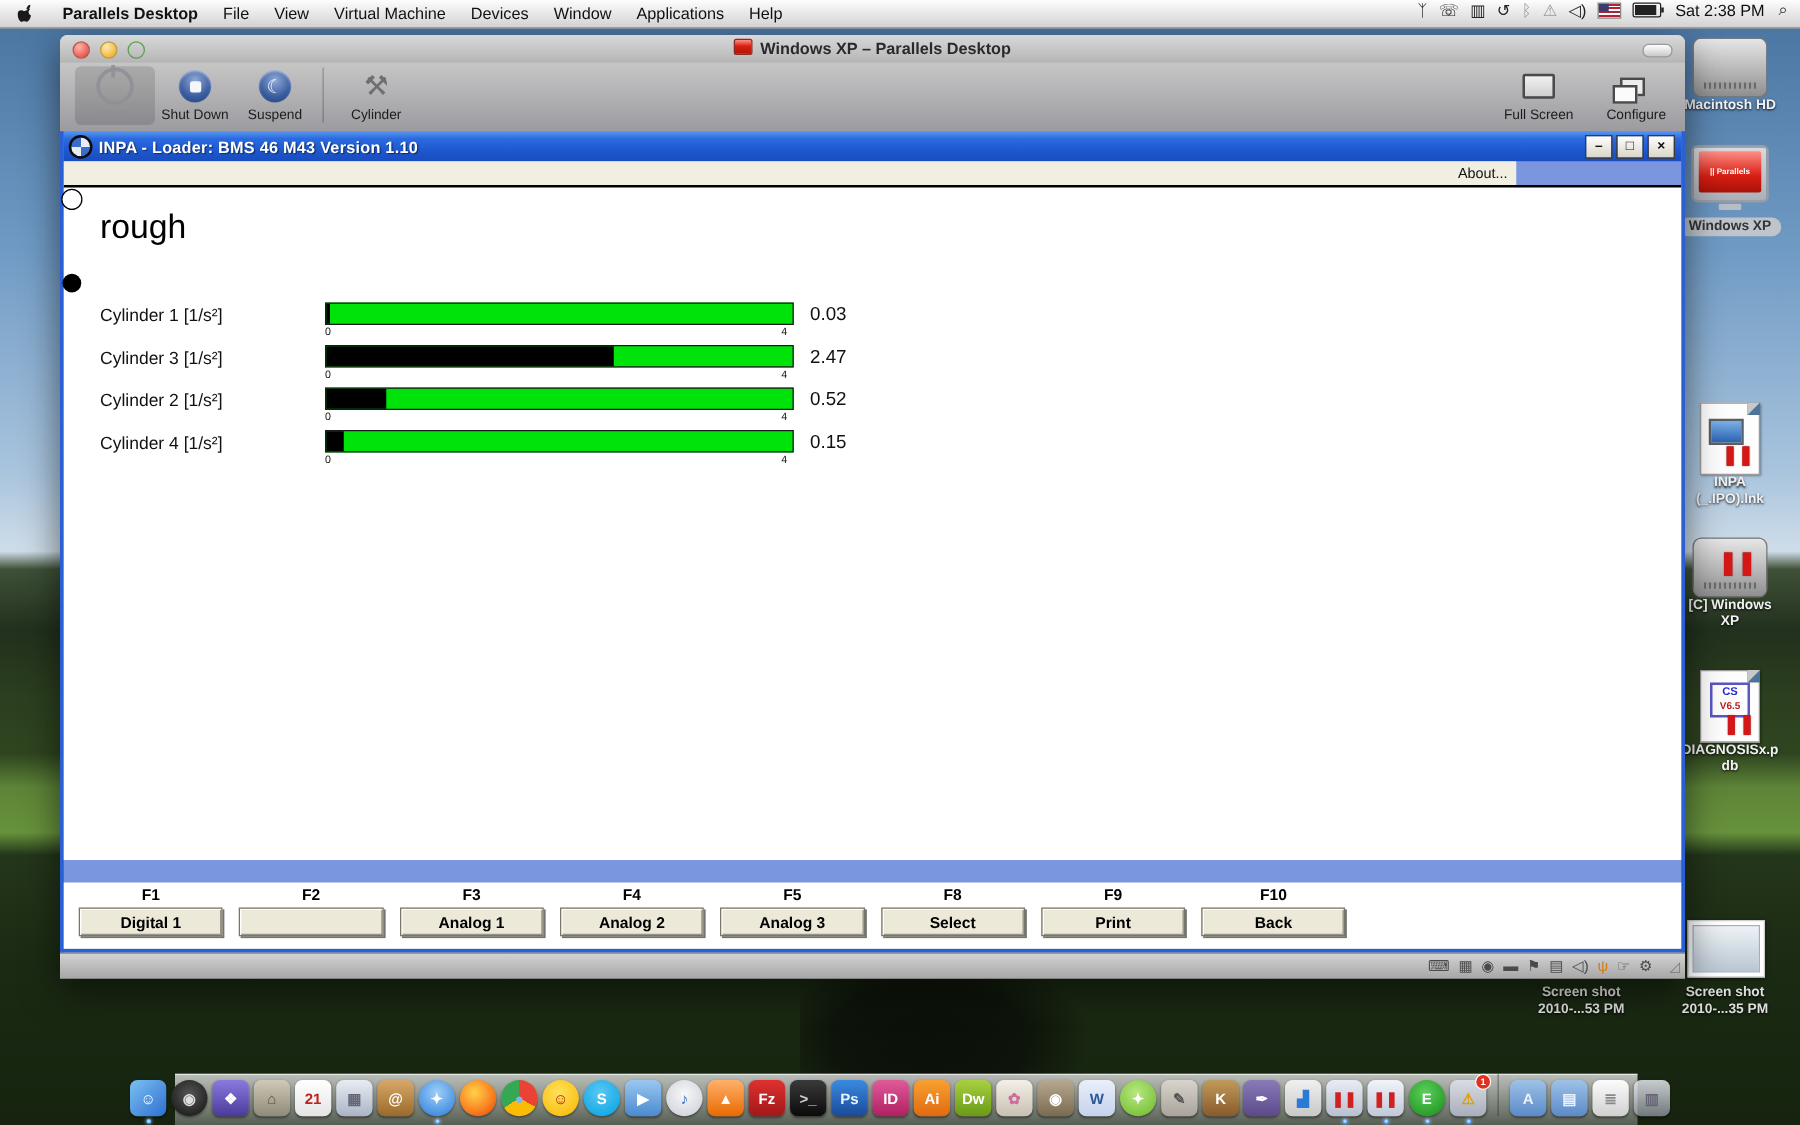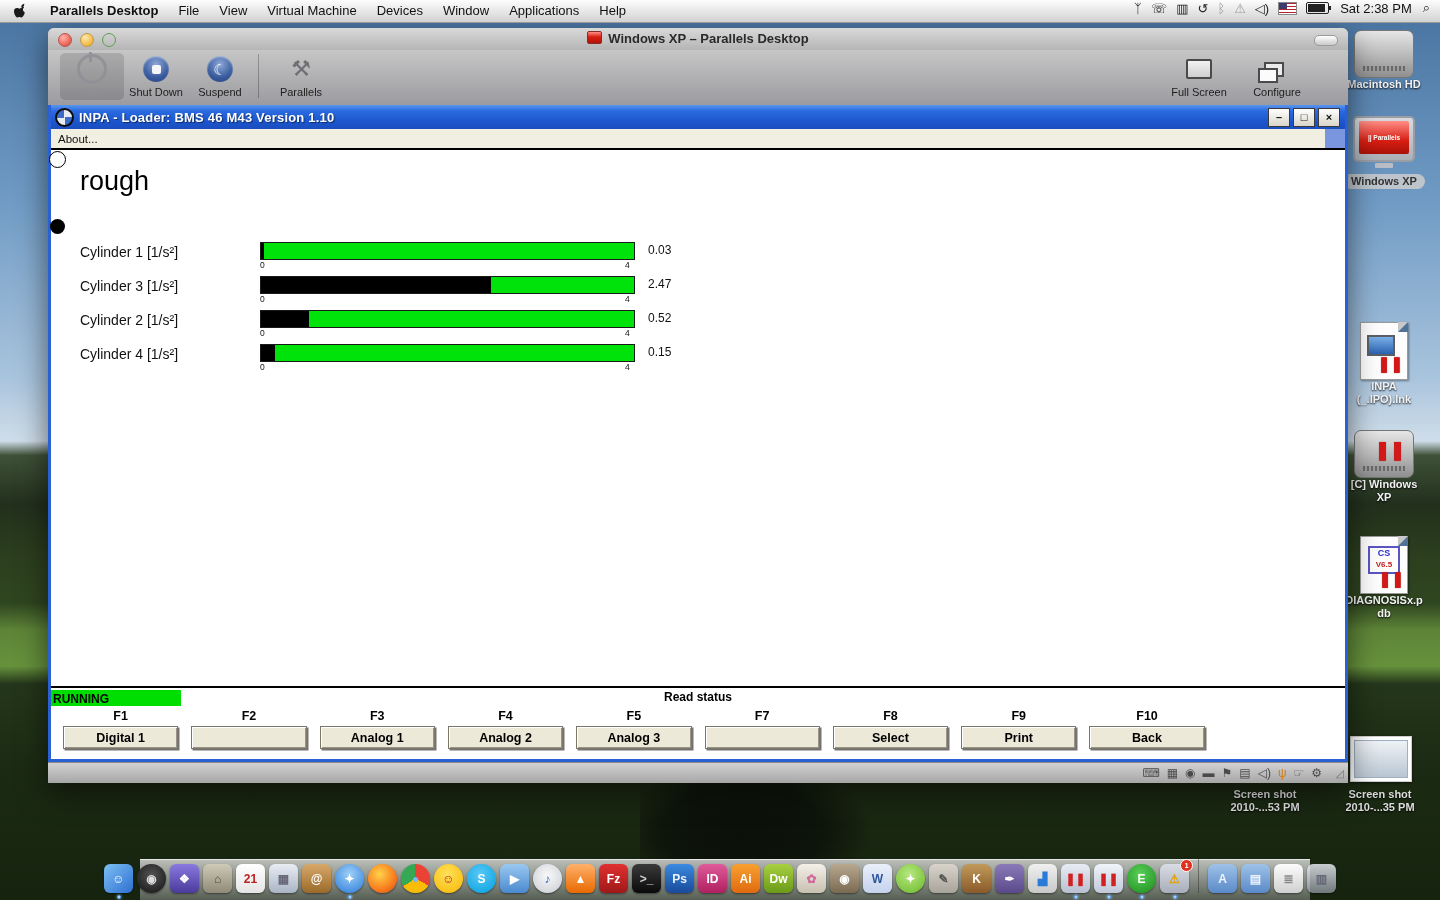--- a/index.html
+++ b/index.html
@@ -52,45 +52,45 @@
     background:radial-gradient(circle at 50% 32%,#8fa9d8,#3a5c9e 60%,#1e3c7a);
     display:flex;align-items:center;justify-content:center;box-shadow:inset 0 1px 2px rgba(255,255,255,.6);}
   .orb .sq{width:9px;height:9px;background:#f4f6fb;border-radius:2px;}
   .orb .moon{color:#f4f6fb;font-size:15px;line-height:1;}
   .pwr{width:24px;height:24px;border-radius:50%;border:3px solid #8f8f96;position:relative;opacity:.85;}
   .pwr:after{content:"";position:absolute;left:9px;top:-5px;width:3px;height:10px;background:#8f8f96;}
   .tb-sep{width:1px;height:44px;background:rgba(0,0,0,.25);margin:4px 10px 0 6px;}
   .fs-ic{width:22px;height:16px;border:2px solid #4a4a4a;border-radius:2px;background:linear-gradient(#f2f2f2,#cfcfcf);position:relative;}
   .coh-ic{width:16px;height:11px;border:2px solid #4a4a4a;background:#ececec;position:relative;margin-right:6px;}
   .coh-ic:after{content:"";position:absolute;left:-8px;top:4px;width:16px;height:11px;border:2px solid #4a4a4a;background:#fbfbfb;}
-  .ptool-right{margin-left:auto;display:flex;padding-right:32px;}
+  .ptool-right{margin-left:auto;display:flex;padding-right:0;}
   
   .vmscreen{left:0;top:77px;width:1300px;height:657px;background:#7a96df;}
   .inpa{position:absolute;left:0;top:0;width:1294px;height:654px;
     border-left:3px solid #2b5fd4;border-right:3px solid #2b5fd4;border-bottom:3px solid #2b5fd4;}
   .xp-titlebar{left:0;top:0;width:1294px;height:24px;
     background:linear-gradient(180deg,#5a96ee 0%,#2a6ae0 25%,#1c55cc 70%,#1a4dbf 100%);
     display:flex;align-items:center;color:#fff;}
   .bmw{width:15px;height:15px;border-radius:50%;border:2px solid #0c0c0c;margin:0 5px 0 4px;
     background:conic-gradient(#e8ecf4 0 25%,#3a6cc8 25% 50%,#e8ecf4 50% 75%,#3a6cc8 75%);}
   .xp-title{font-size:13px;font-weight:bold;text-shadow:1px 1px 1px rgba(0,0,0,.5);letter-spacing:.2px;}
   .xp-ctrls{margin-left:auto;display:flex;gap:3px;padding-right:5px;}
   .xp-btn{width:20px;height:17px;background:linear-gradient(#ffffff,#d9d5c8);border:1px solid #3a3a3a;
     font-size:11px;font-weight:bold;color:#111;display:flex;align-items:center;justify-content:center;line-height:1;}
-  .xp-menubar{left:0;top:24px;width:1274px;height:19px;background:#f1efe2;border-bottom:1px solid #8a887a;}
+  .xp-menubar{left:0;top:24px;width:1162px;height:19px;background:#f1efe2;border-bottom:1px solid #8a887a;text-align:right;}
   .xp-menu-item{display:inline-block;font-size:11.5px;color:#111;padding:2px 7px;}
   .inpa-content{left:0;top:43px;width:1294px;height:538px;background:#fff;border-top:2px solid #000;}
   .rough-title{left:29px;top:16px;font-size:27px;color:#000;}
   .circ{width:15px;height:15px;border-radius:50%;}
   .circ.open{left:-2px;top:1px;border:1.5px solid #000;background:#fff;}
   .circ.filled{left:-1px;top:69px;background:#000;}
   .cyl-label{font-size:14px;color:#111;width:170px;}
   .bar{left:209px;width:373px;height:16px;background:#00e30a;border:1px solid #1a1a1a;}
   .bar-fill{height:100%;background:#000;}
-  .bar-val{left:597px;font-size:12px;color:#111;}
+  .bar-val{left:597px;font-size:15px;color:#111;}
   .scale0{left:209px;font-size:8.5px;color:#111;}
   .scale4{left:574px;font-size:8.5px;color:#111;}
   .inpa-status{left:0;top:581px;width:1294px;height:20px;background:#fff;border-top:2px solid #000;box-sizing:border-box;}
   .running{left:0;top:2px;width:128px;height:18px;background:#00dd00;color:#000;
     font-size:12px;font-weight:bold;line-height:18px;padding-left:2px;}
   .readstatus{left:0;right:0;top:2px;text-align:center;font-size:12px;font-weight:bold;color:#000;}
   .fkeys{left:0;top:601px;width:1294px;height:53px;background:#fff;box-sizing:border-box;
     display:grid;grid-template-columns:repeat(10,1fr);column-gap:13px;padding:3px 12px 0 12px;}
   .fk-label{text-align:center;font-size:12.5px;font-weight:bold;color:#000;height:17px;}
   .fk-btn{height:23px;background:#ece9d8;border:1px solid #7a766a;font-family:"Liberation Sans",sans-serif;
@@ -271,21 +271,21 @@
               <span class="moon">☾</span>
             </div>
           </div>
         <div class="lbl">Suspend</div>
       </div>
       <div class="tb-sep"></div>
       <div class="tbtn">
         <div class="ic">
             <span style="font-size:22px;color:#6e6e74;">⚒</span>
           </div>
-        <div class="lbl">Parallels</div>
+        <div class="lbl">Cylinder</div>
       </div>
       <div class="ptool-right">
         <div class="tbtn" style="width:78px;">
           <div class="ic">
               <div class="fs-ic"></div>
             </div>
           <div class="lbl">Full Screen</div>
         </div>
         <div class="tbtn" style="width:78px;">
           <div class="ic">
@@ -344,32 +344,27 @@
 
           <div class="abs cyl-label" style="left:29px;top:196px;">Cylinder 4 [1/s²]</div>
           <div class="abs bar" style="top:194px;">
               <div class="bar-fill" style="width: 3.75%;"></div>
             </div>
           <div class="abs scale0" style="top:212px;">0</div>
           <div class="abs scale4" style="top:212px;">4</div>
           <div class="abs bar-val" style="top:195px;">0.15</div>
         </div>
 
-        <div class="abs inpa-status">
-          <div class="abs running">RUNNING</div>
-          <div class="abs readstatus">Read status</div>
-        </div>
 
         <div class="abs fkeys" id="fkeys">
             <div><div class="fk-label">F1</div><button class="fk-btn">Digital 1</button></div>
             <div><div class="fk-label">F2</div><button class="fk-btn"></button></div>
             <div><div class="fk-label">F3</div><button class="fk-btn">Analog 1</button></div>
             <div><div class="fk-label">F4</div><button class="fk-btn">Analog 2</button></div>
             <div><div class="fk-label">F5</div><button class="fk-btn">Analog 3</button></div>
-            <div><div class="fk-label">F7</div><button class="fk-btn"></button></div>
             <div><div class="fk-label">F8</div><button class="fk-btn">Select</button></div>
             <div><div class="fk-label">F9</div><button class="fk-btn">Print</button></div>
             <div><div class="fk-label">F10</div><button class="fk-btn">Back</button></div>
           </div>
       </div>
     </div>
 
     <div class="abs pstatus">
       <div class="ps-icons" id="ps-icons">
           <span class="ps-ic">⌨</span>

